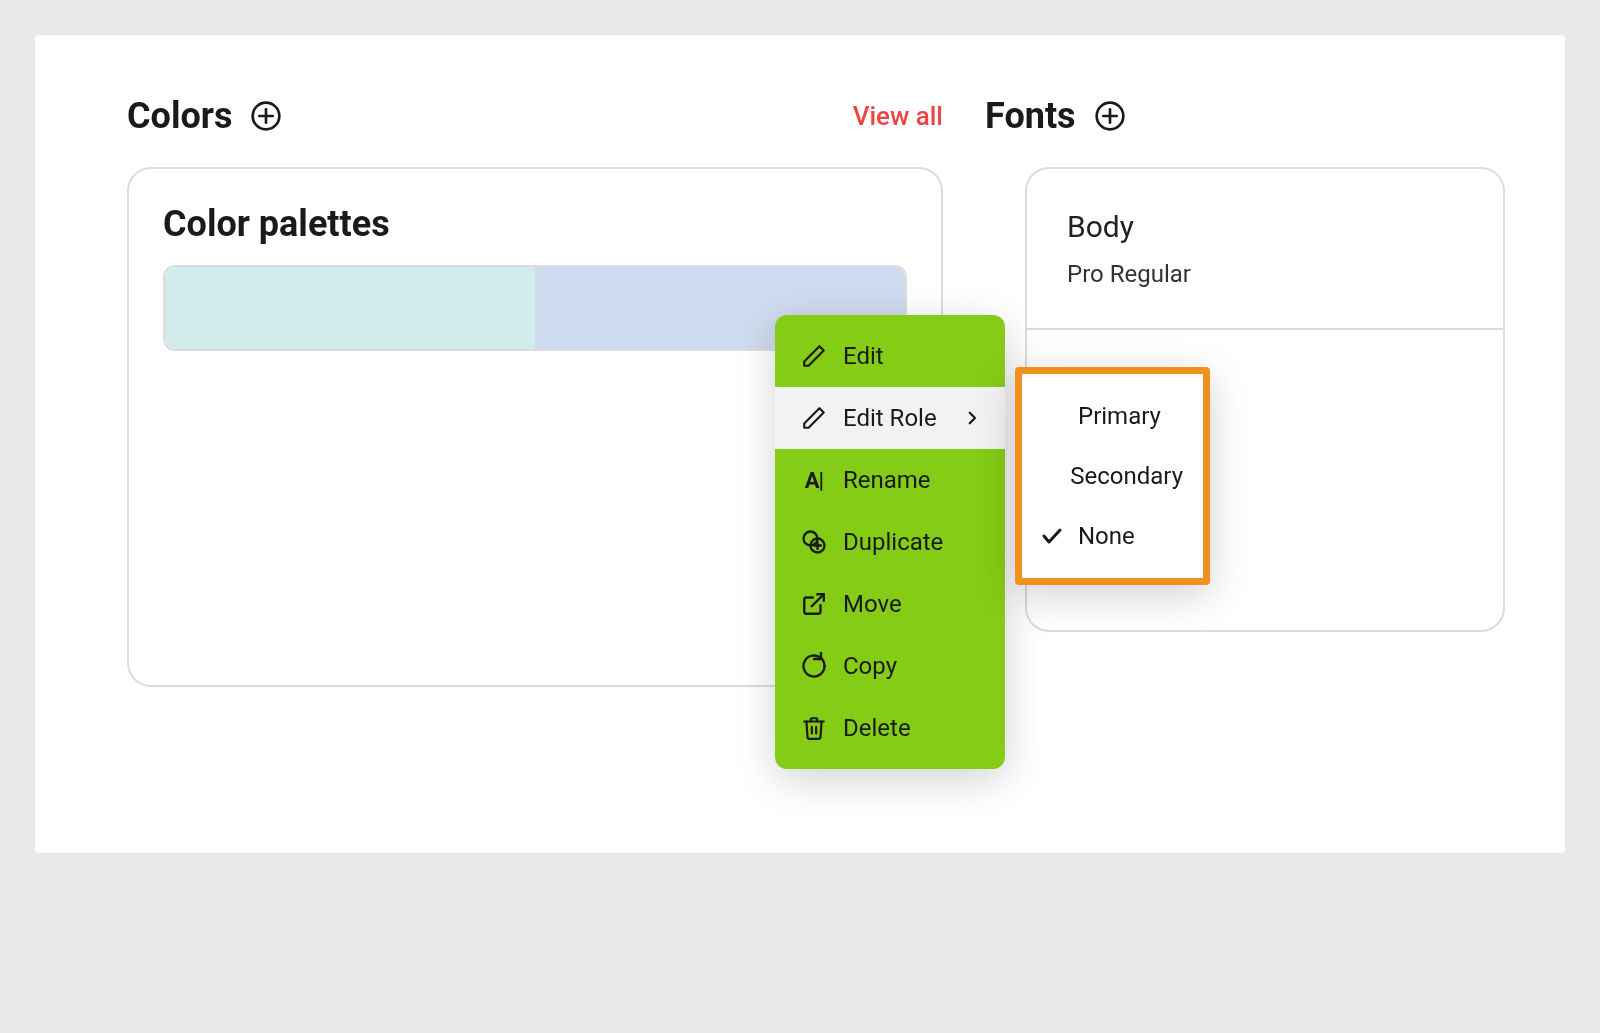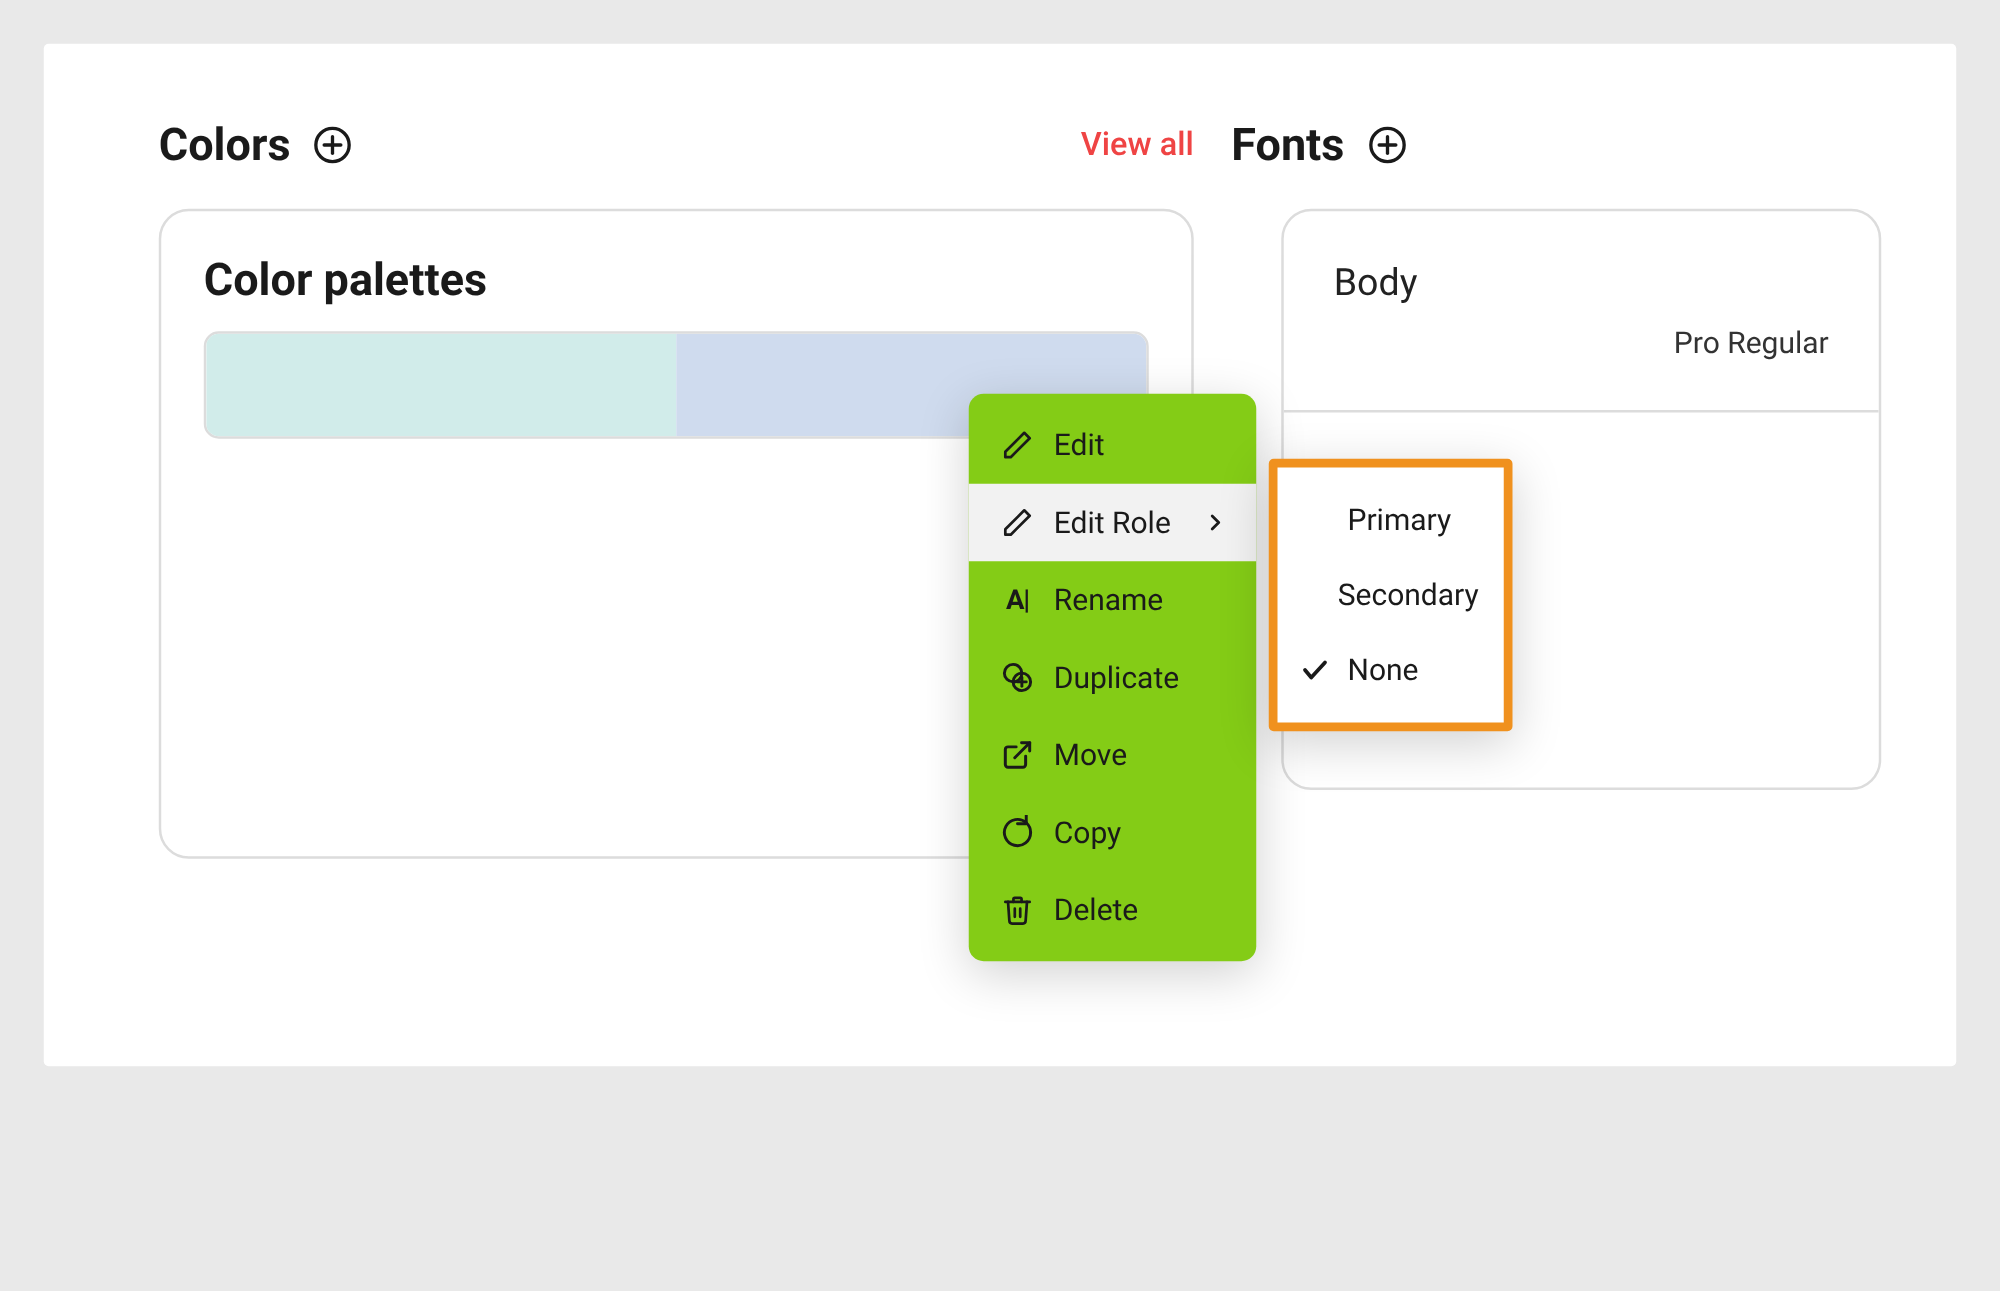--- a/index.html
+++ b/index.html
@@ -17,21 +17,21 @@
     top: 35px;
     right: 35px;
     bottom: 180px;
     background: #ffffff;
     border-radius: 4px;
     padding: 60px 60px 40px 60px;
     overflow: hidden;
   }
   .columns {
     display: flex;
-    gap: 30px;
+    gap: 42px;
     padding-left: 32px;
   }
   .col {
     flex: 1 1 0;
     min-width: 0;
   }
   .section-header {
     display: flex;
     align-items: center;
     justify-content: space-between;
@@ -97,21 +97,20 @@
     border-bottom: 2px solid #dcdcdc;
   }
   .font-role {
     font-size: 30px;
     color: #222;
     margin-bottom: 16px;
   }
   .font-name {
     font-size: 24px;
     color: #333;
-    text-align: right;
   }
   
   .ctx-menu {
     position: absolute;
     left: 775px;
     top: 315px;
     width: 230px;
     background: #84cc16;
     border-radius: 12px;
     box-shadow: 0 10px 40px rgba(0,0,0,0.18);

